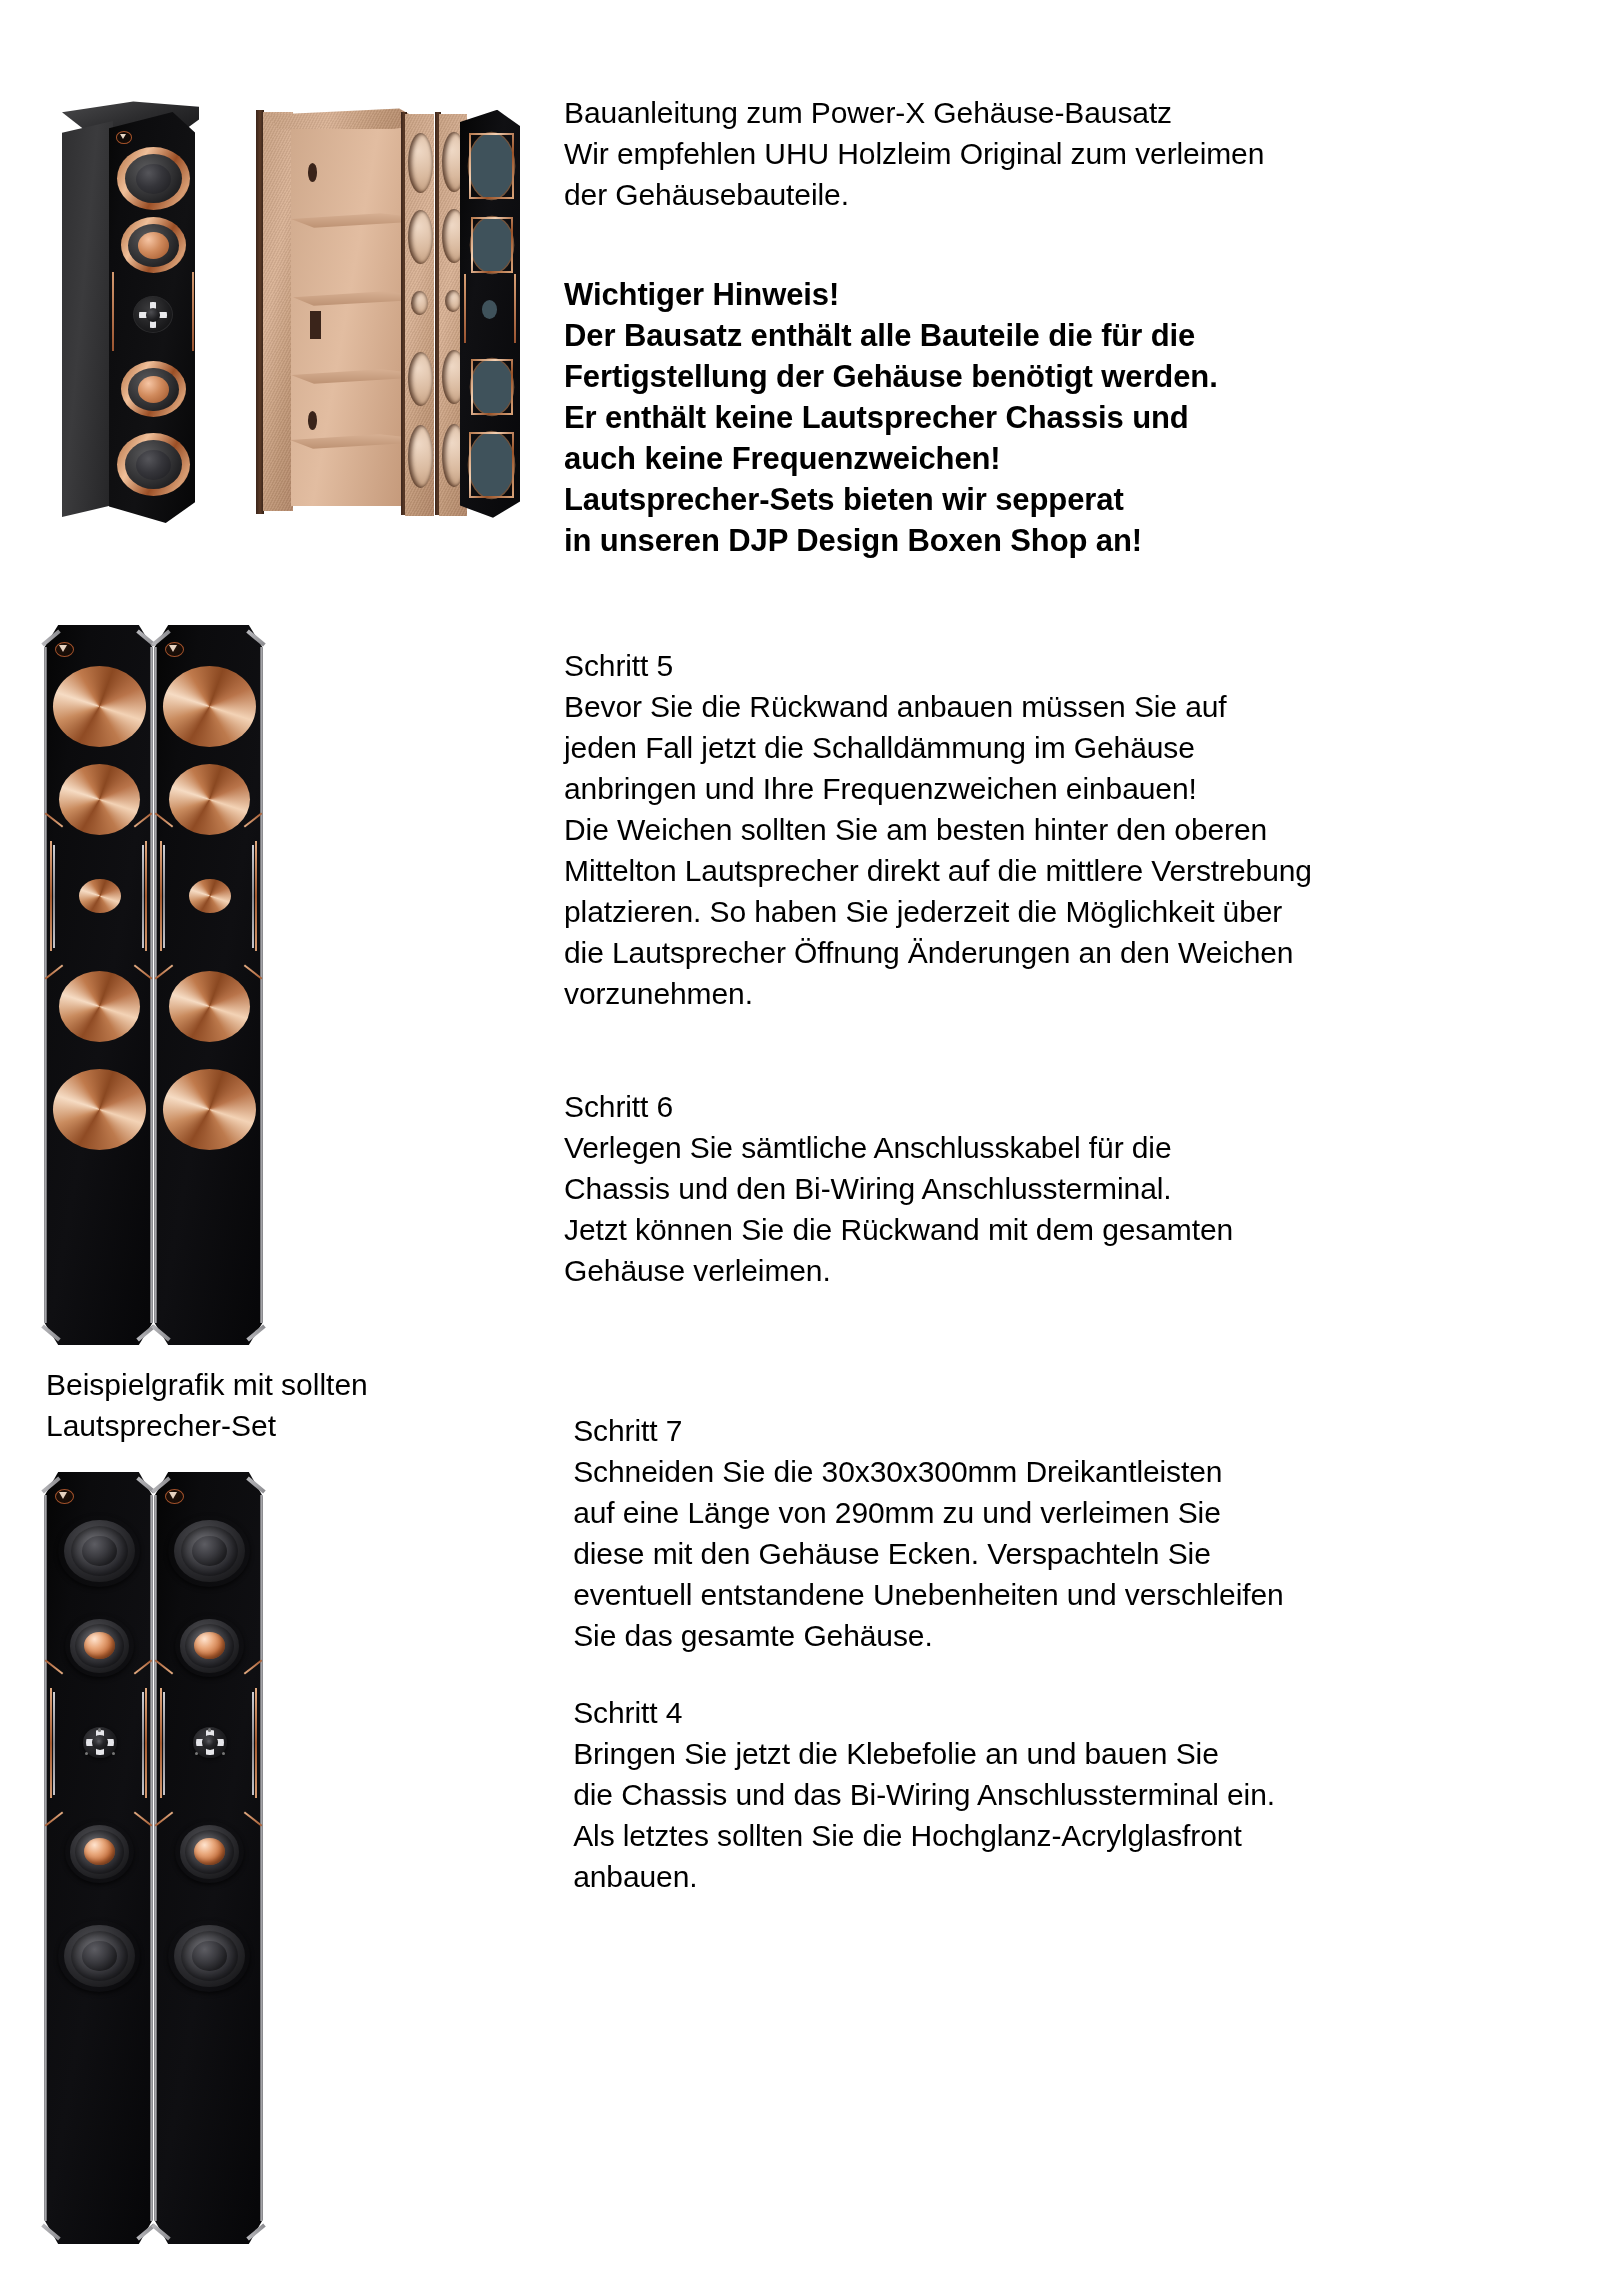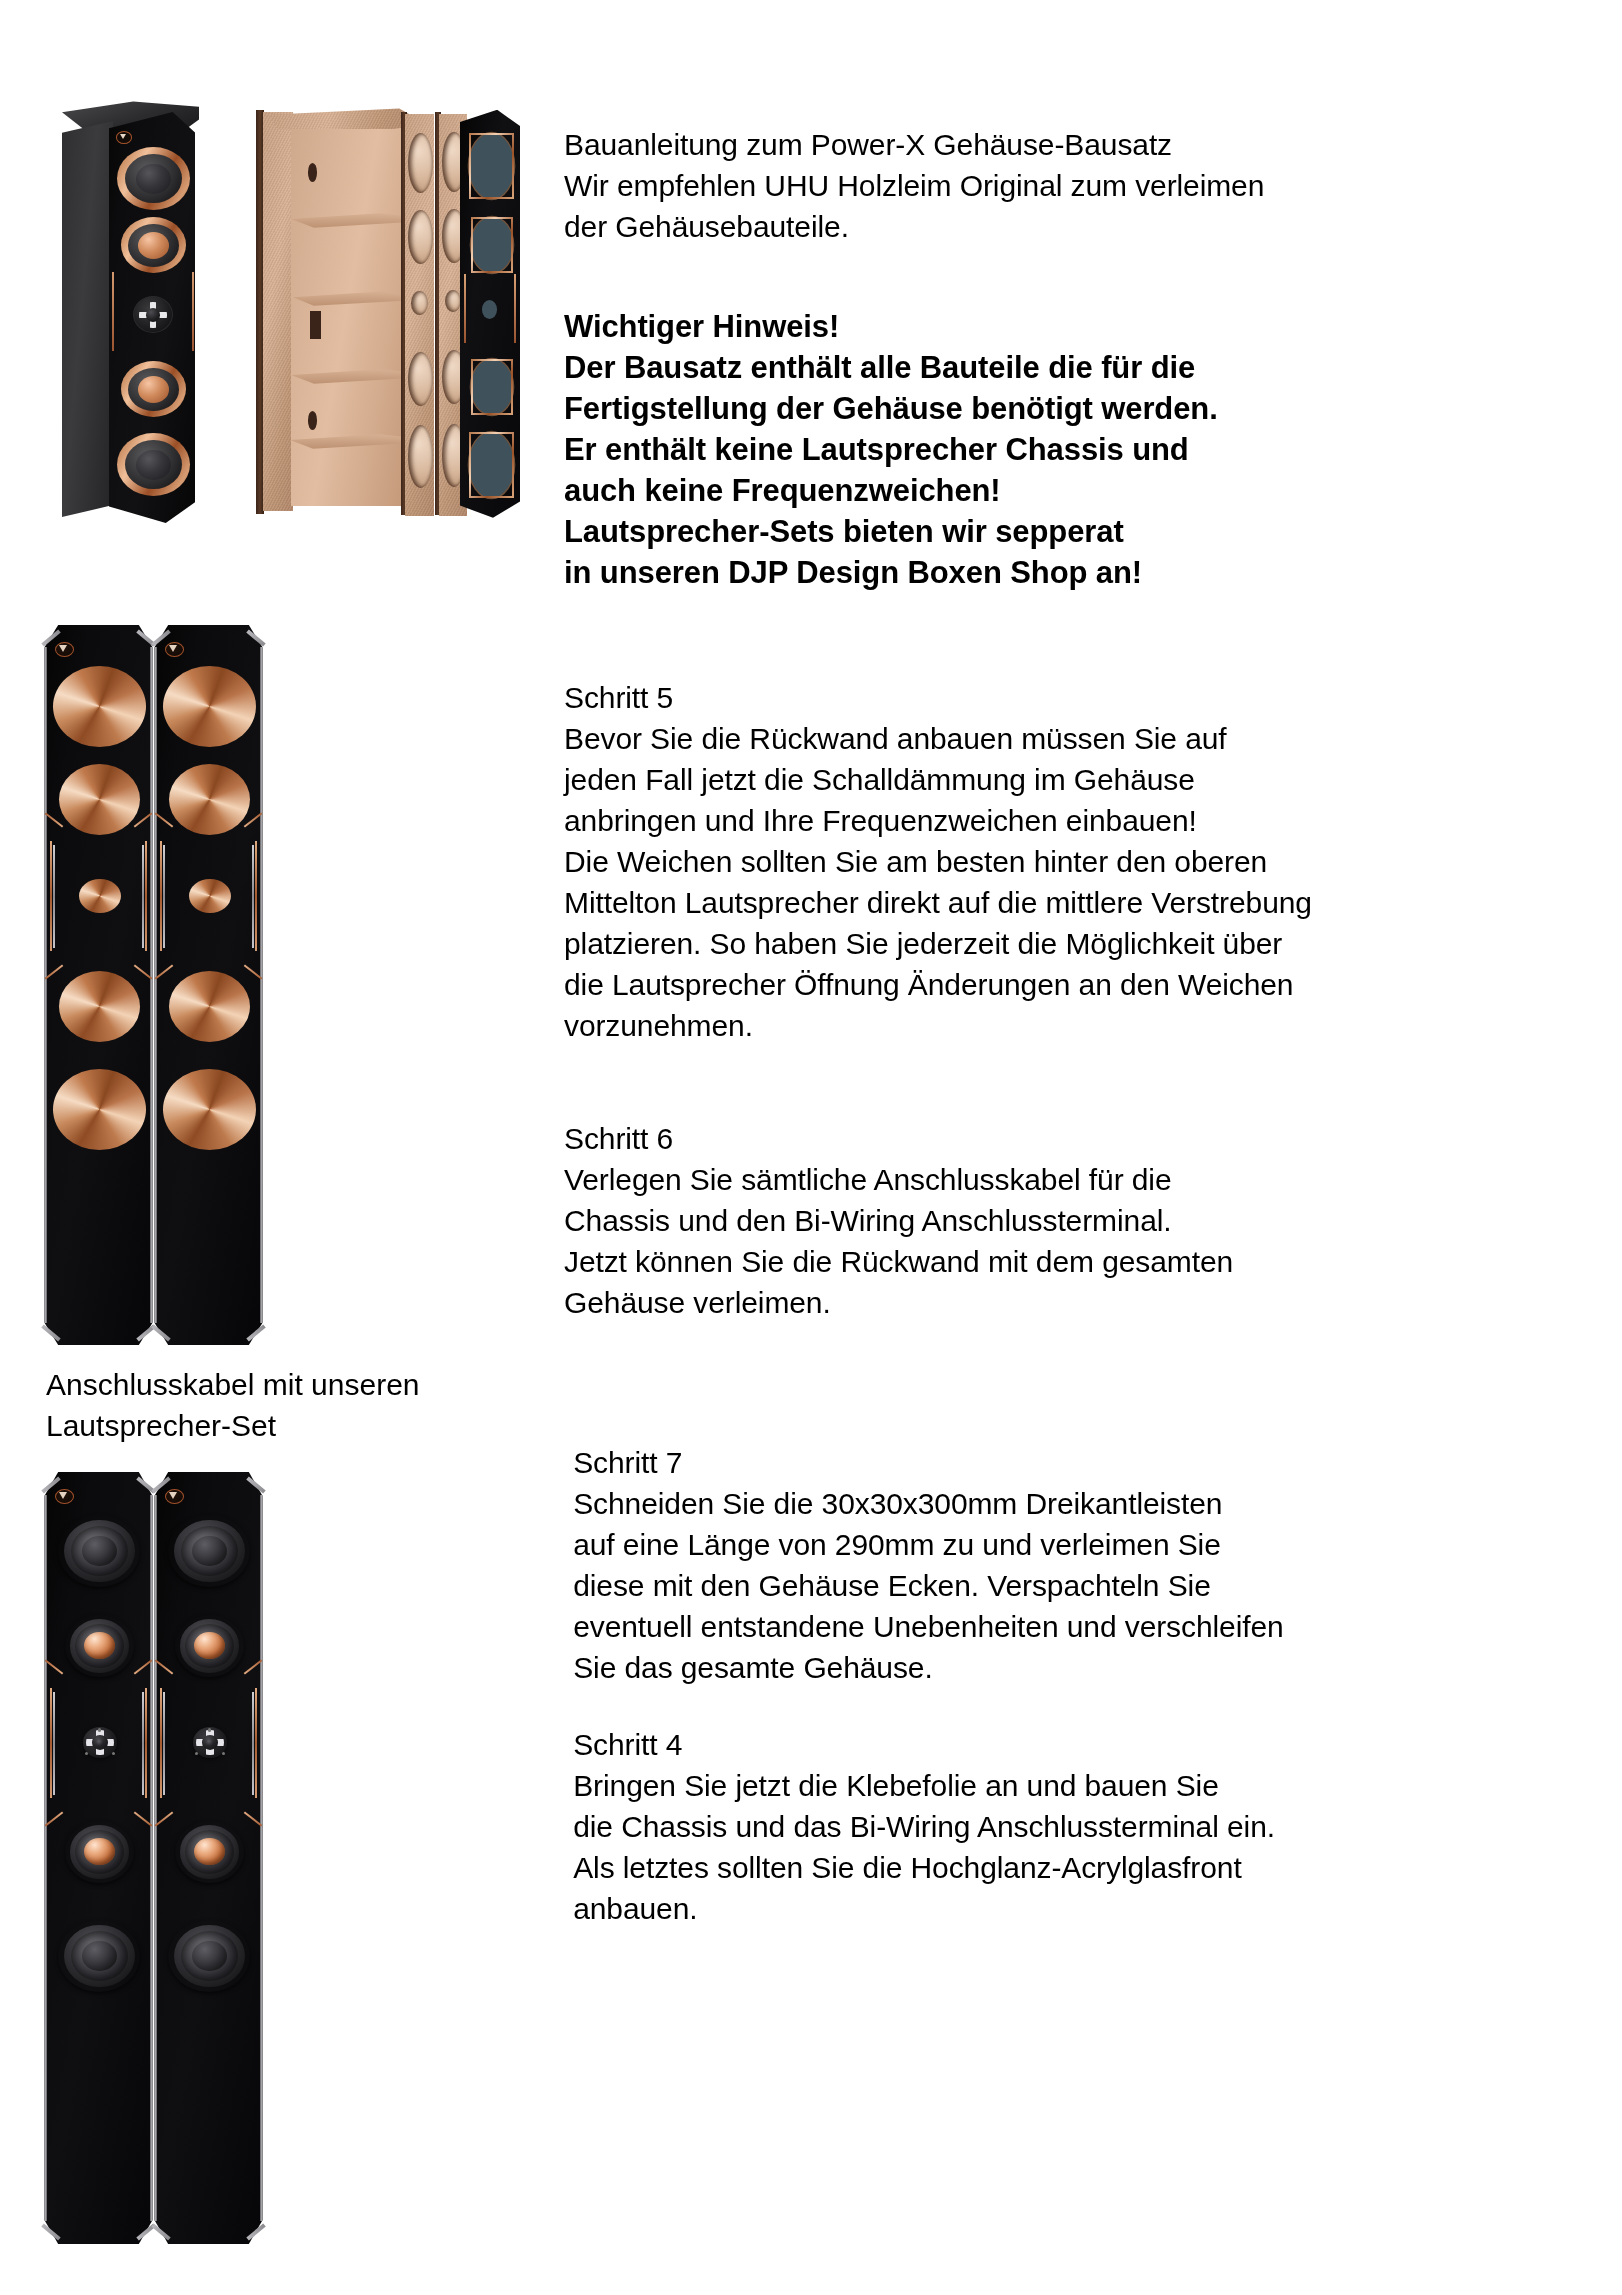--- a/index.html
+++ b/index.html
@@ -22,21 +22,20 @@
     left: 564px;
     top: 0;
     width: 1021px;
   }
 
   .para {
     font-size: 30px;
     line-height: 41px;
     letter-spacing: -0.1px;
     white-space: pre-line;
-    margin-top: 32px;
   }
 
   .para.head {
     position: absolute;
     top: 92px;
     left: 0;
     width: 1021px;
   }
 
   .para.notice {
@@ -543,21 +542,21 @@
                 transform:rotate(38deg); background:linear-gradient(90deg,#a95e34,#e2ab82);"></div>
     <div style="position:absolute; left:-1.3px; top:346px; width:22px; height:2px;
                 transform:rotate(-38deg); background:linear-gradient(90deg,#a95e34,#e2ab82);"></div>
     <div style="position:absolute; left:88px; top:194px; width:22px; height:2px;
                 transform:rotate(-38deg); background:linear-gradient(90deg,#e2ab82,#a95e34);"></div>
     <div style="position:absolute; left:88px; top:346px; width:22px; height:2px;
                 transform:rotate(38deg); background:linear-gradient(90deg,#e2ab82,#a95e34);"></div>
   </div>
 </div>
 
-<div class="caption">Anschlusskabel mit unseren
+<div class="caption">Beispielgrafik mit sollten
 Lautsprecher-Set</div>
 
 <div class="fig-loaded">
 
   <div class="cab" style="left:44px;">
     <div class="body"></div>
     <div class="edge-l"></div>
       <div class="edge-r"></div>
     <div class="chamfer ch-tl"></div>
       <div class="chamfer ch-tr"></div>

